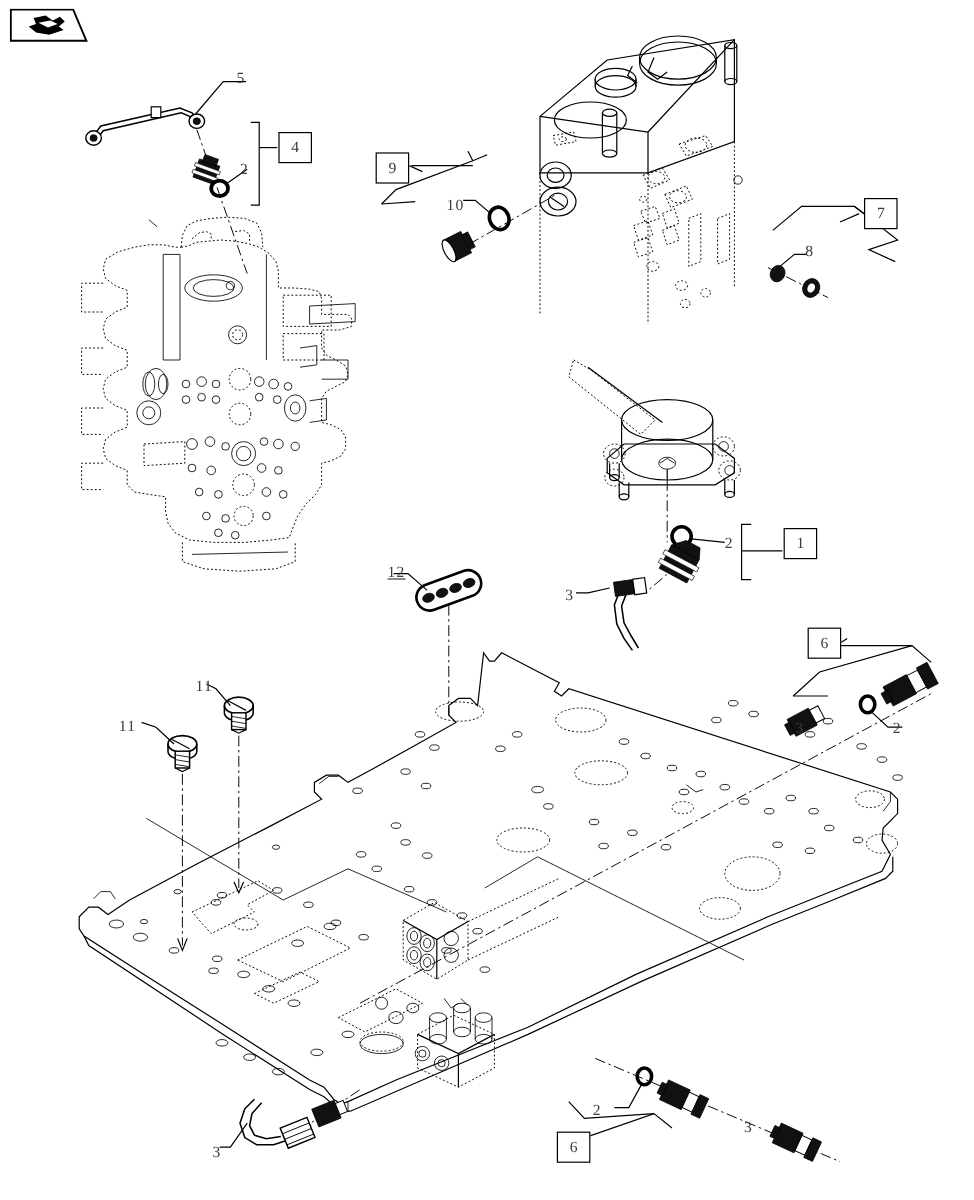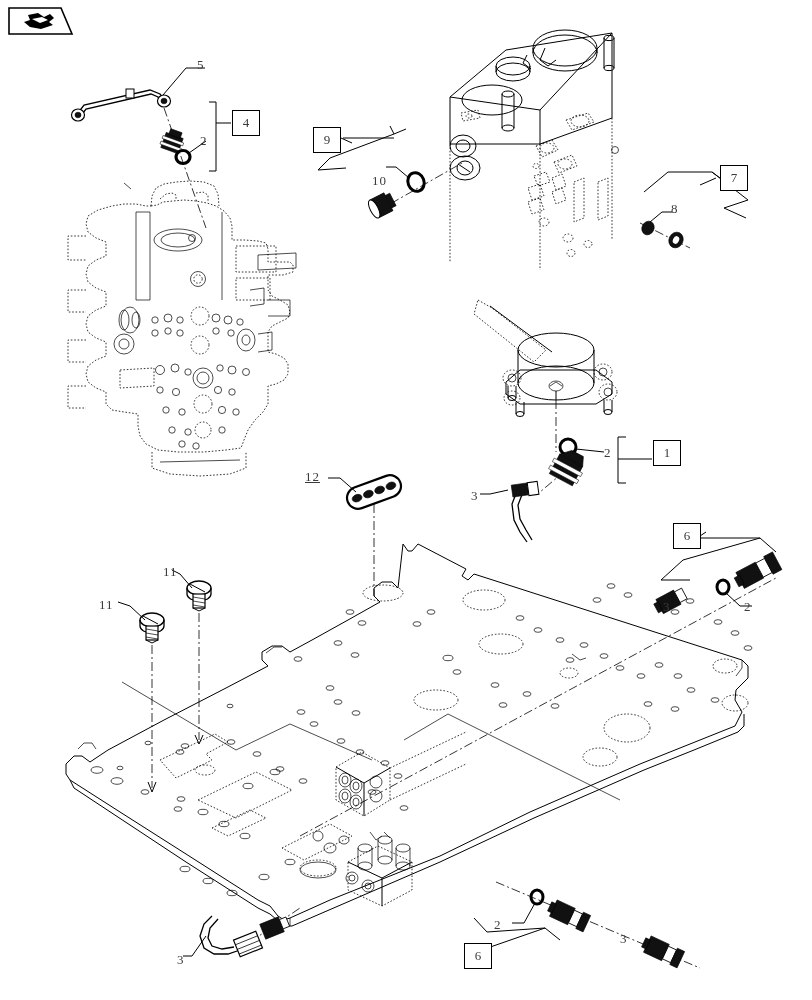--- a/index.html
+++ b/index.html
@@ -662,29 +662,29 @@
     <span>6</span>
   </div>
   <div class="ref-box" style="left:464px;top:943px;">
     <span>6</span>
   </div>
 
   <div class="callout-num" style="left:197px;top:58px;">
     <span>5</span></div>
   <div class="callout-num" style="left:200px;top:134px;">
     <span>2</span></div>
-  <div class="callout-num" style="left:372px;top:174px;text-align:right;">
+  <div class="callout-num" style="left:372px;top:164px;text-align:right;">
     <span>10</span></div>
   <div class="callout-num" style="left:671px;top:202px;">
     <span>8</span></div>
   <div class="callout-num" style="left:604px;top:446px;">
     <span>2</span></div>
   <div class="callout-num" style="left:471px;top:489px;">
     <span>3</span></div>
-  <div class="callout-num" style="left:305px;top:470px;text-decoration:underline;">
+  <div class="callout-num" style="left:323px;top:470px;text-decoration:underline;">
     <span>12</span></div>
   <div class="callout-num" style="left:163px;top:565px;">
     <span>11</span></div>
   <div class="callout-num" style="left:99px;top:598px;">
     <span>11</span></div>
   <div class="callout-num" style="left:744px;top:600px;">
     <span>2</span></div>
   <div class="callout-num" style="left:663px;top:600px;">
     <span>3</span></div>
   <div class="callout-num" style="left:177px;top:953px;">

